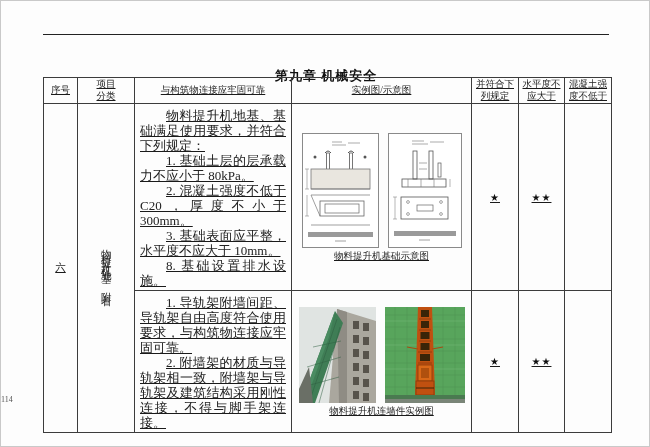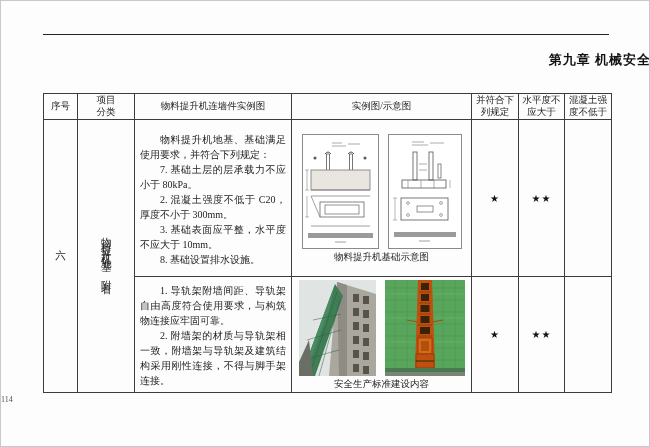--- a/index.html
+++ b/index.html
@@ -11,27 +11,27 @@
     color:#1a1a1a;
     box-sizing:border-box;
     border:1px solid #c9c9c9;
     overflow:hidden;
   }
   .top-rule{
     position:absolute;left:42px;top:33px;width:566px;height:0;
     border-top:1.5px solid #222;
   }
   .chapter-title{
-    position:absolute;left:0;top:50px;width:650px;
-    text-align:right;font-size:13px;font-weight:bold;
+    position:absolute;left:0;top:66px;width:650px;
+    text-align:center;font-size:13px;font-weight:bold;
     letter-spacing:1px;color:#111;
   }
   table.safety-table{
-    position:absolute;left:42px;top:92px;
-    width:568px;border-collapse:collapse;table-layout:fixed;
+    position:absolute;left:42px;top:76px;
+    width:568px;border-collapse:collapse;table-layout:fixed;text-decoration:underline;
   }
   .safety-table th,.safety-table td{
     border:1px solid #3c3c3c;
     padding:0;vertical-align:middle;
     font-weight:normal;
   }
   tr.header-row{height:26px;}
   tr.row-1{height:157px;}
   tr.row-2{height:116px;margin-top:28px;}
   .safety-table th{
@@ -41,21 +41,21 @@
   .index-cell{text-align:center;font-size:10.5px;color:#222;}
   .category-cell{text-align:center;}
   .category-vertical{
     display:inline-block;
     writing-mode:vertical-lr;
     text-orientation:upright;
     font-size:10.5px;letter-spacing:4px;line-height:1.1;color:#222;
   }
   .content-cell{
     padding:4px 5px 2px 5px !important;
-    font-size:10px;line-height:15px;text-align:justify;color:#222;
+    font-size:13px;line-height:15px;text-align:justify;color:#222;
     vertical-align:top;
   }
   .content-cell p{margin:0;text-indent:2em;}
   .figure-cell{text-align:center;vertical-align:middle;}
   .figure-wrap{display:flex;flex-direction:column;align-items:center;gap:2px;}
   .figure-images{display:flex;flex-direction:row;align-items:flex-end;gap:9px;}
   .figure-caption{font-size:9.5px;color:#222;line-height:12px;}
   .diagram-box{background:#fff;}
   .star-cell{text-align:center;font-size:10px;letter-spacing:1px;color:#111;font-family:"DejaVu Sans",sans-serif;}
   .page-number{
@@ -78,34 +78,34 @@
     <col style="width:180px">
       <col style="width:47px">
       <col style="width:46px">
       <col style="width:47px">
   </colgroup>
   <tbody>
       <tr class="header-row">
     <th>序号</th>
     <th style="white-space:pre-line;">项目
 分类</th>
-    <th>物料提升机连墙件实例图</th>
+    <th>与构筑物连接应牢固可靠</th>
     <th>实例图/示意图</th>
     <th>并符合下列规定</th>
     <th>水平度不应大于</th>
     <th>混凝土强度不低于</th>
   </tr>
   <tr class="row-1">
     <td class="index-cell" rowspan="2">六</td>
     <td class="category-cell" rowspan="2">
       <span class="category-vertical">物料提升机地基、附着</span>
     </td>
     <td class="content-cell">
       <p>物料提升机地基、基础满足使用要求，并符合下列规定：</p>
-      <p>7. 基础土层的层承载力不应小于 80kPa。</p>
+      <p>1. 基础土层的层承载力不应小于 80kPa。</p>
       <p>2. 混凝土强度不低于 C20，厚度不小于 300mm。</p>
       <p>3. 基础表面应平整，水平度不应大于 10mm。</p>
       <p>8. 基础设置排水设施。</p>
     </td>
     <td class="figure-cell">
       <div class="figure-wrap">
         <div class="figure-images">
 
           <svg class="diagram-box" width="77" height="115" viewBox="0 0 77 115">
             <rect x="0.5" y="0.5" width="76" height="114" fill="#ffffff" stroke="#8a8a8a"></rect>
@@ -263,21 +263,21 @@
             <rect x="31" y="74" width="18" height="14" fill="#c05010" stroke="#8a3a0c" stroke-width="0.8"></rect>
             <line x1="31" y1="81" x2="49" y2="81" stroke="#3a2408" stroke-width="1"></line>
 
             <line x1="22" y1="40" x2="33" y2="42" stroke="#a84a10" stroke-width="1"></line>
             <line x1="47" y1="42" x2="58" y2="40" stroke="#a84a10" stroke-width="1"></line>
 
             <rect x="0" y="88" width="80" height="8" fill="#4a7a50"></rect>
             <rect x="0" y="92" width="80" height="4" fill="#7a8578"></rect>
           </svg>
         </div>
-        <div class="figure-caption">安全生产标准建设内容</div>
+        <div class="figure-caption">物料提升机连墙件实例图</div>
       </div>
     </td>
     <td class="star-cell">★</td>
     <td class="star-cell">★★</td>
     <td class="star-cell"></td>
   </tr>
 </tbody>
   </table>
 
 <div class="page-number">114</div>

